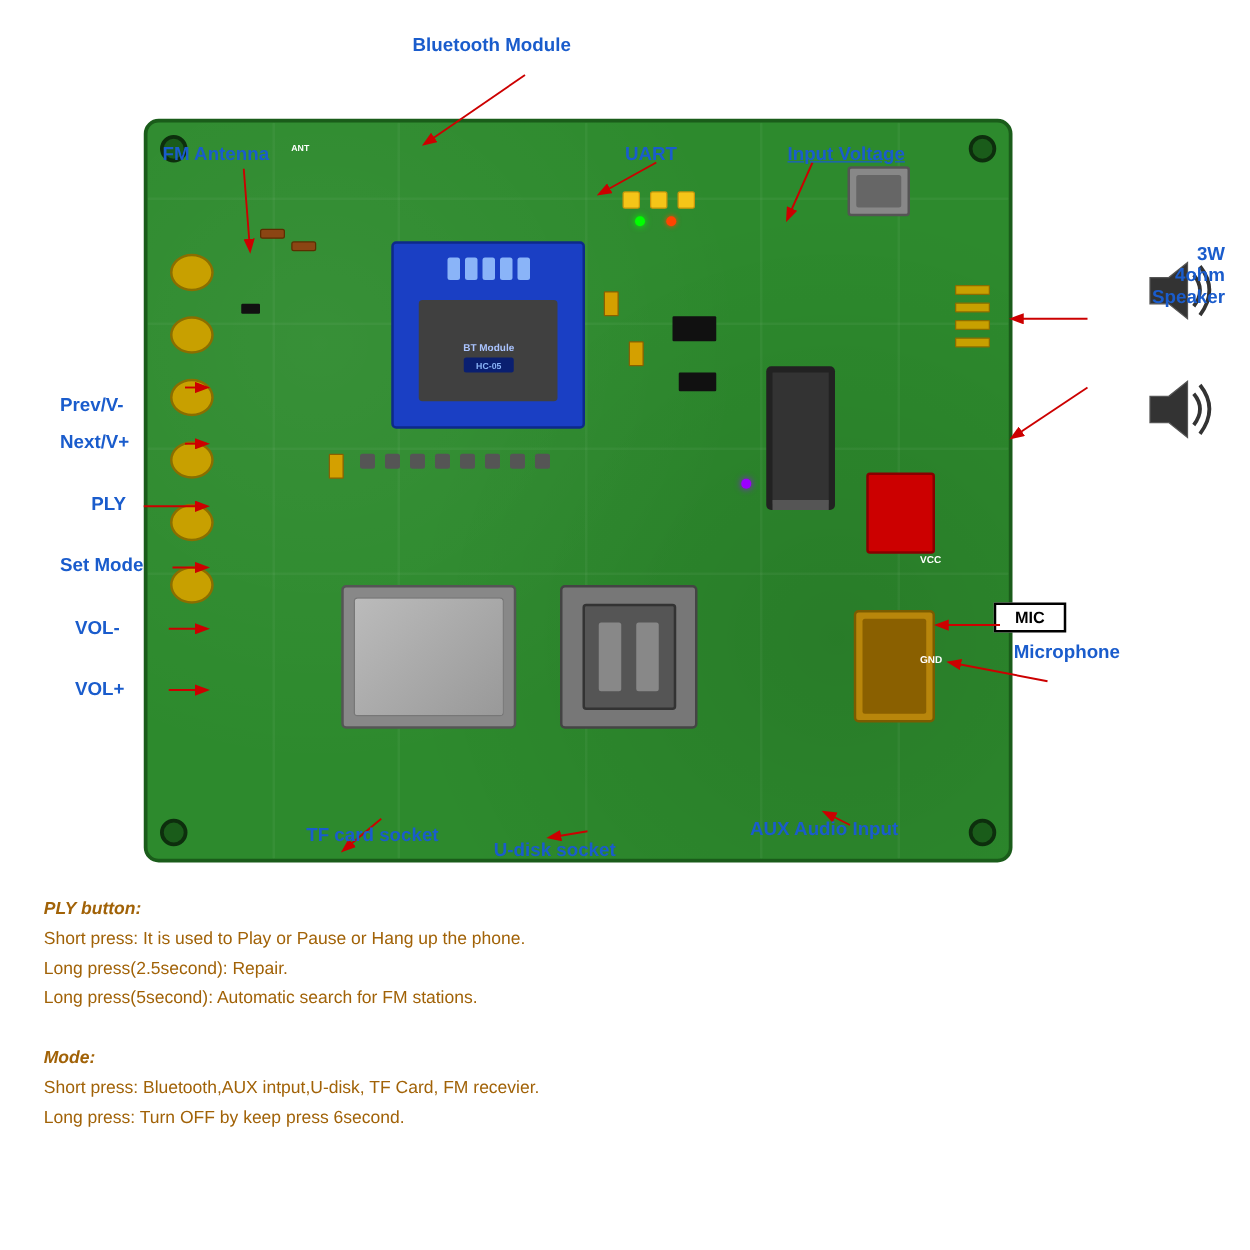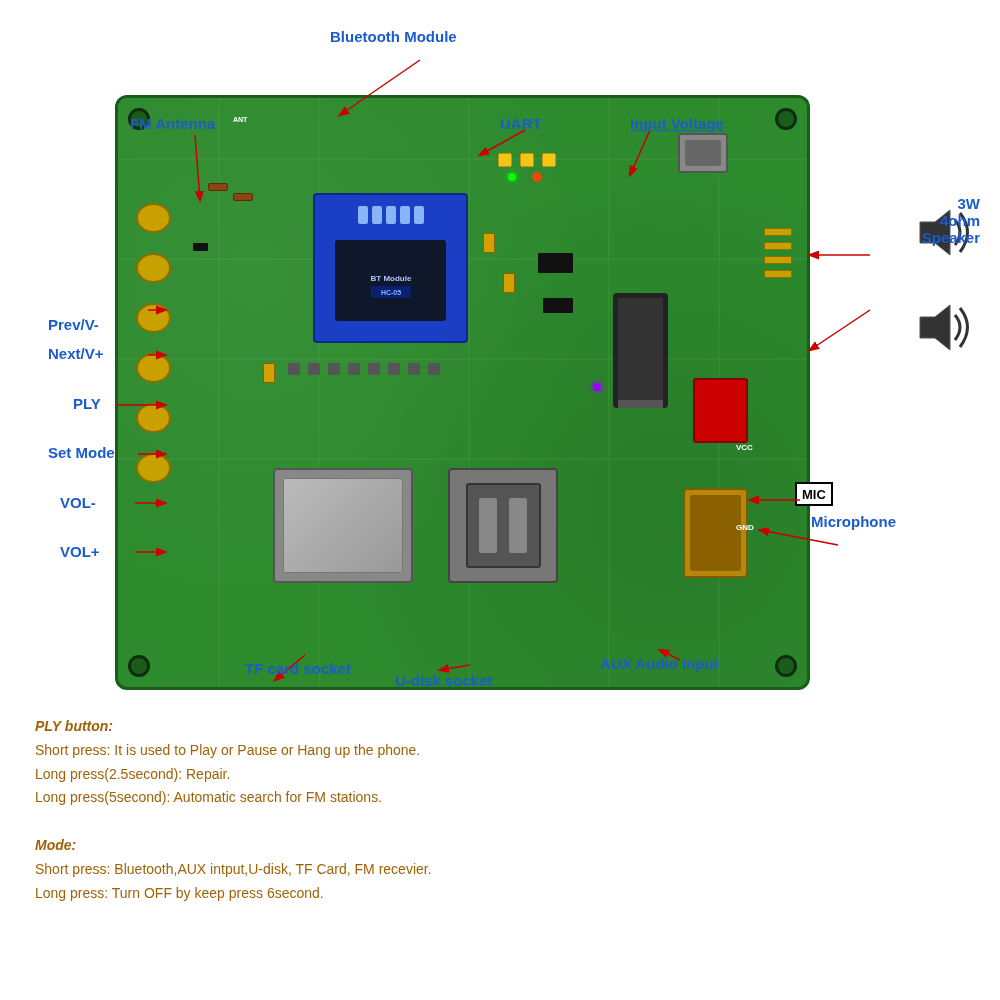--- a/index.html
+++ b/index.html
@@ -72,21 +72,21 @@
       background: #8ab4f8;
       border-radius: 2px;
     }
 
     .bt-chip {
       position: absolute;
       top: 45px;
       left: 20px;
       right: 20px;
       bottom: 20px;
-      background: #0f172a;
+      background: #404040;
       border-radius: 3px;
       display: flex;
       align-items: center;
       justify-content: center;
       color: #aac4ff;
       font-size: 9px;
       font-weight: bold;
     }
 
     
@@ -425,21 +425,21 @@
     </svg>
   </div>
   <div style="position:absolute;right:20px;top:300px;">
     <svg width="65" height="55" viewBox="0 0 65 55">
       <polygon points="5,17 20,17 35,5 35,50 20,38 5,38" fill="#333" stroke="#555" stroke-width="1"></polygon>
       <path d="M40,15 Q50,27 40,40" fill="none" stroke="#333" stroke-width="3"></path>
       <path d="M45,8 Q60,27 45,47" fill="none" stroke="#333" stroke-width="3"></path>
     </svg>
   </div>
 
-  <div style="position:absolute;left:795px;top:482px;border:2px solid #000;padding:1px 5px;background:#fff;">
+  <div style="position:absolute;left:795px;top:482px;border:2px solid #000;padding:1px 15px;background:#fff;">
     <span style="font-size:13px;font-weight:bold;color:#000;">MIC</span>
   </div>
 
   <svg class="arrows-svg">
 
     <line x1="420" y1="60" x2="340" y2="115" stroke="#cc0000" stroke-width="1.5" marker-end="url(#arrowhead)"></line>
 
     <line x1="195" y1="135" x2="200" y2="200" stroke="#cc0000" stroke-width="1.5" marker-end="url(#arrowhead)"></line>
 
     <line x1="525" y1="130" x2="480" y2="155" stroke="#cc0000" stroke-width="1.5" marker-end="url(#arrowhead)"></line>

